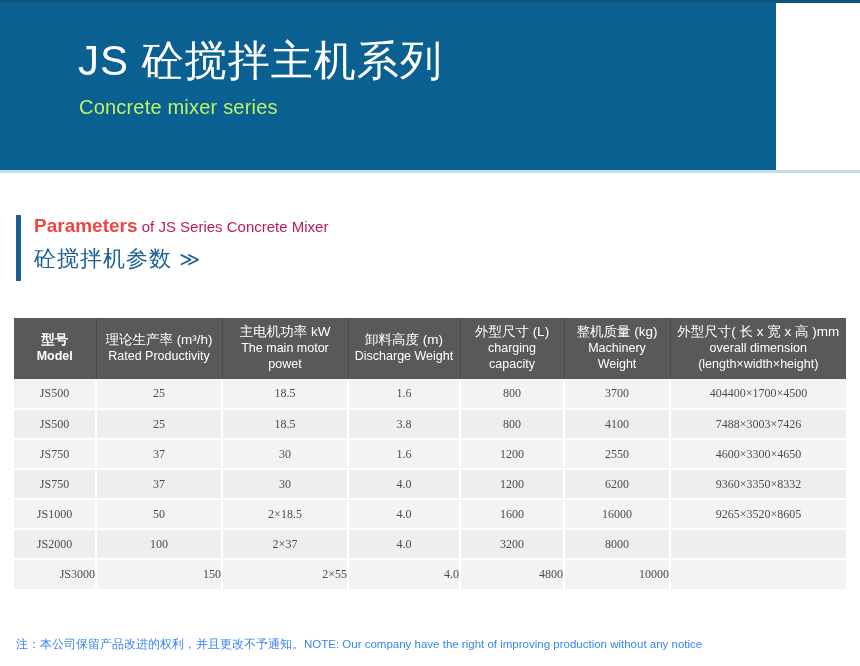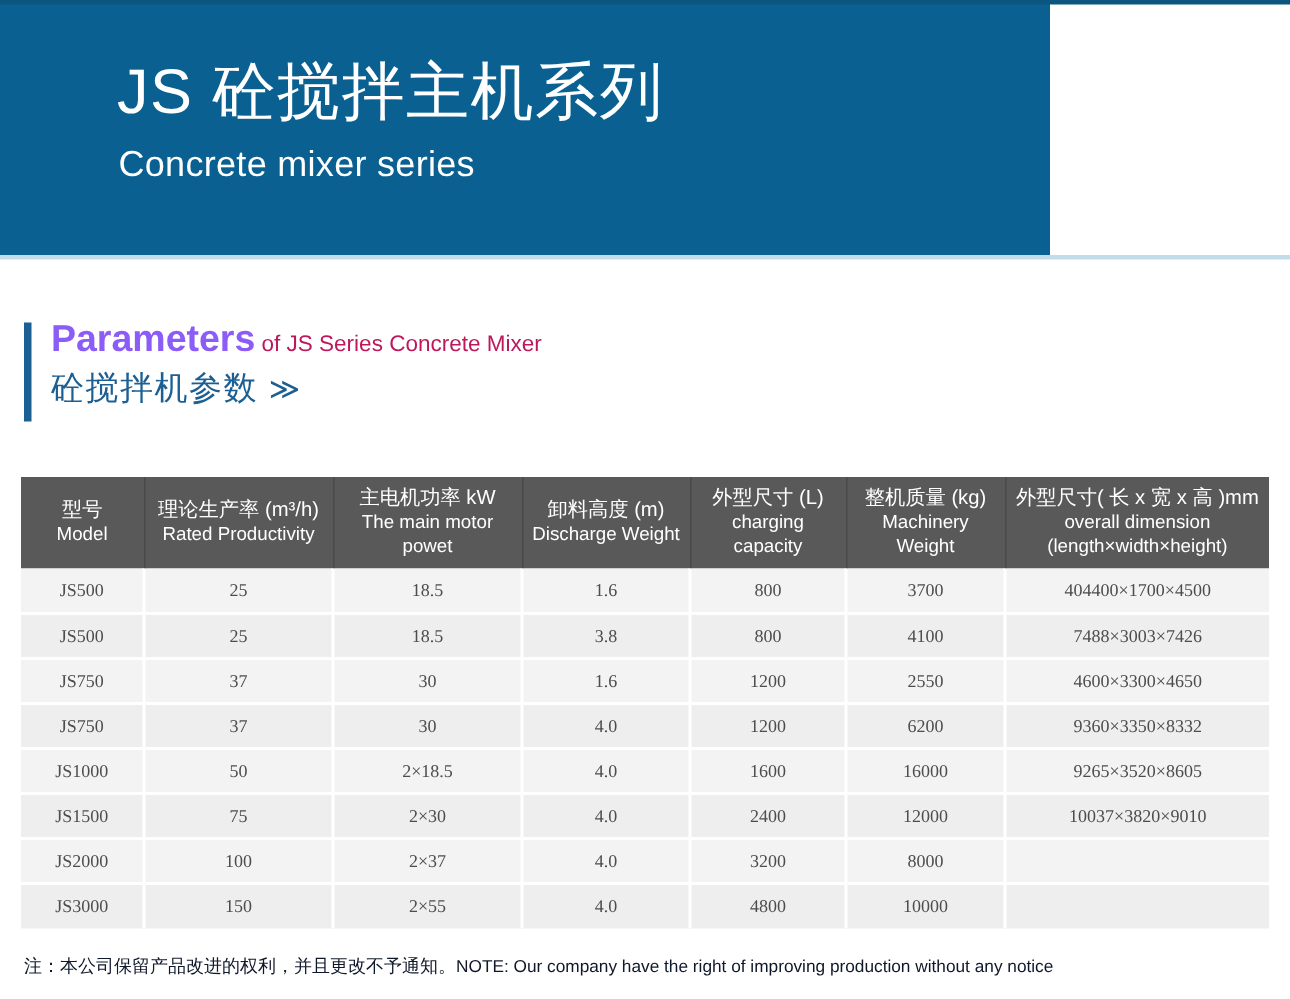--- a/index.html
+++ b/index.html
@@ -12,21 +12,21 @@
     background: #ffffff;
     font-family: "Liberation Sans", "DejaVu Sans", sans-serif;
     overflow: hidden;
   }
 
   
   .banner {
     position: absolute;
     left: 0;
     top: 0;
-    width: 700px;
+    width: 776px;
     height: 170px;
     background: #05608f;
     background: #0a6191;
     box-sizing: border-box;
   }
   .banner-topline {
     position: absolute;
     left: 0; top: 0;
     width: 860px;
     height: 3px;
@@ -48,23 +48,23 @@
     font-weight: 500;
     color: #ffffff;
     letter-spacing: 1px;
     white-space: nowrap;
     line-height: 1.1;
   }
   .banner-subtitle {
     position: absolute;
     left: 79px;
     top: 96px;
-    font-size: 24px;
+    font-size: 20px;
     font-weight: 400;
-    color: #ffffff;
+    color: #bef264;
     white-space: nowrap;
     letter-spacing: 0.2px;
   }
 
   
   .section-head {
     position: absolute;
     left: 16px;
     top: 215px;
     height: 66px;
@@ -78,23 +78,23 @@
     background: #1c5f92;
   }
   .section-line1 {
     position: absolute;
     left: 18px;
     top: 0px;
     white-space: nowrap;
     line-height: 22px;
   }
   .section-line1 .strong {
-    font-size: 25px;
+    font-size: 19px;
     font-weight: bold;
-    color: #8b5cf6;
+    color: #ef4444;
   }
   .section-line1 .light {
     font-size: 15px;
     font-weight: 400;
     color: #be185d;
   }
   .section-line2 {
     position: absolute;
     left: 18px;
     top: 29px;
@@ -127,48 +127,48 @@
     font-size: 13px;
     line-height: 16px;
     padding: 6px 2px 7px 2px;
     border-left: 1px solid #8d8d8d;
     border-right: 1px solid #4a4a4a;
     vertical-align: middle;
     text-align: center;
     height: 60px;
     box-sizing: border-box;
   }
-  table.spec th:first-child { border-left: none; }
+  table.spec th:first-child { border-left: none; font-weight: bold; }
   table.spec th:last-child  { border-right: none; }
   table.spec th .cn { display: block; font-size: 13.5px; }
   table.spec th .en { display: block; font-size: 12.5px; }
 
   table.spec td {
     font-size: 12px;
     color: #4d4d4d;
     text-align: center;
     height: 30px;
     padding: 0;
     border-bottom: 2px solid #ffffff;
     border-left: 2px solid #ffffff;
     box-sizing: border-box;
     font-family: Liberation Serif, serif;
   }
   table.spec td:first-child { border-left: none; }
   table.spec tbody tr:nth-child(odd)  td { background: #f3f3f3; }
   table.spec tbody tr:nth-child(even) td { background: #eeeeee; }
-  table.spec tbody tr:last-child td { border-bottom: none; }
+  table.spec tbody tr:last-child td { border-bottom: none; text-align: right; }
 
   
   .footnote {
     position: absolute;
     left: 16px;
     top: 636px;
     font-size: 12px;
-    color: #0f172a;
+    color: #3b82f6;
     white-space: nowrap;
   }
   .footnote .note-en { font-size: 11.5px; }
 </style>
 </head>
 <body>
 
 <div class="banner">
   <div class="banner-topline"></div>
   <div class="banner-title">JS 砼搅拌主机系列</div>
@@ -273,29 +273,20 @@
         <tr>
           <td>JS1000</td>
           <td>50</td>
           <td>2×18.5</td>
           <td>4.0</td>
           <td>1600</td>
           <td>16000</td>
           <td>9265×3520×8605</td>
         </tr>
         <tr>
-          <td>JS1500</td>
-          <td>75</td>
-          <td>2×30</td>
-          <td>4.0</td>
-          <td>2400</td>
-          <td>12000</td>
-          <td>10037×3820×9010</td>
-        </tr>
-        <tr>
           <td>JS2000</td>
           <td>100</td>
           <td>2×37</td>
           <td>4.0</td>
           <td>3200</td>
           <td>8000</td>
           <td></td>
         </tr>
         <tr>
           <td>JS3000</td>

